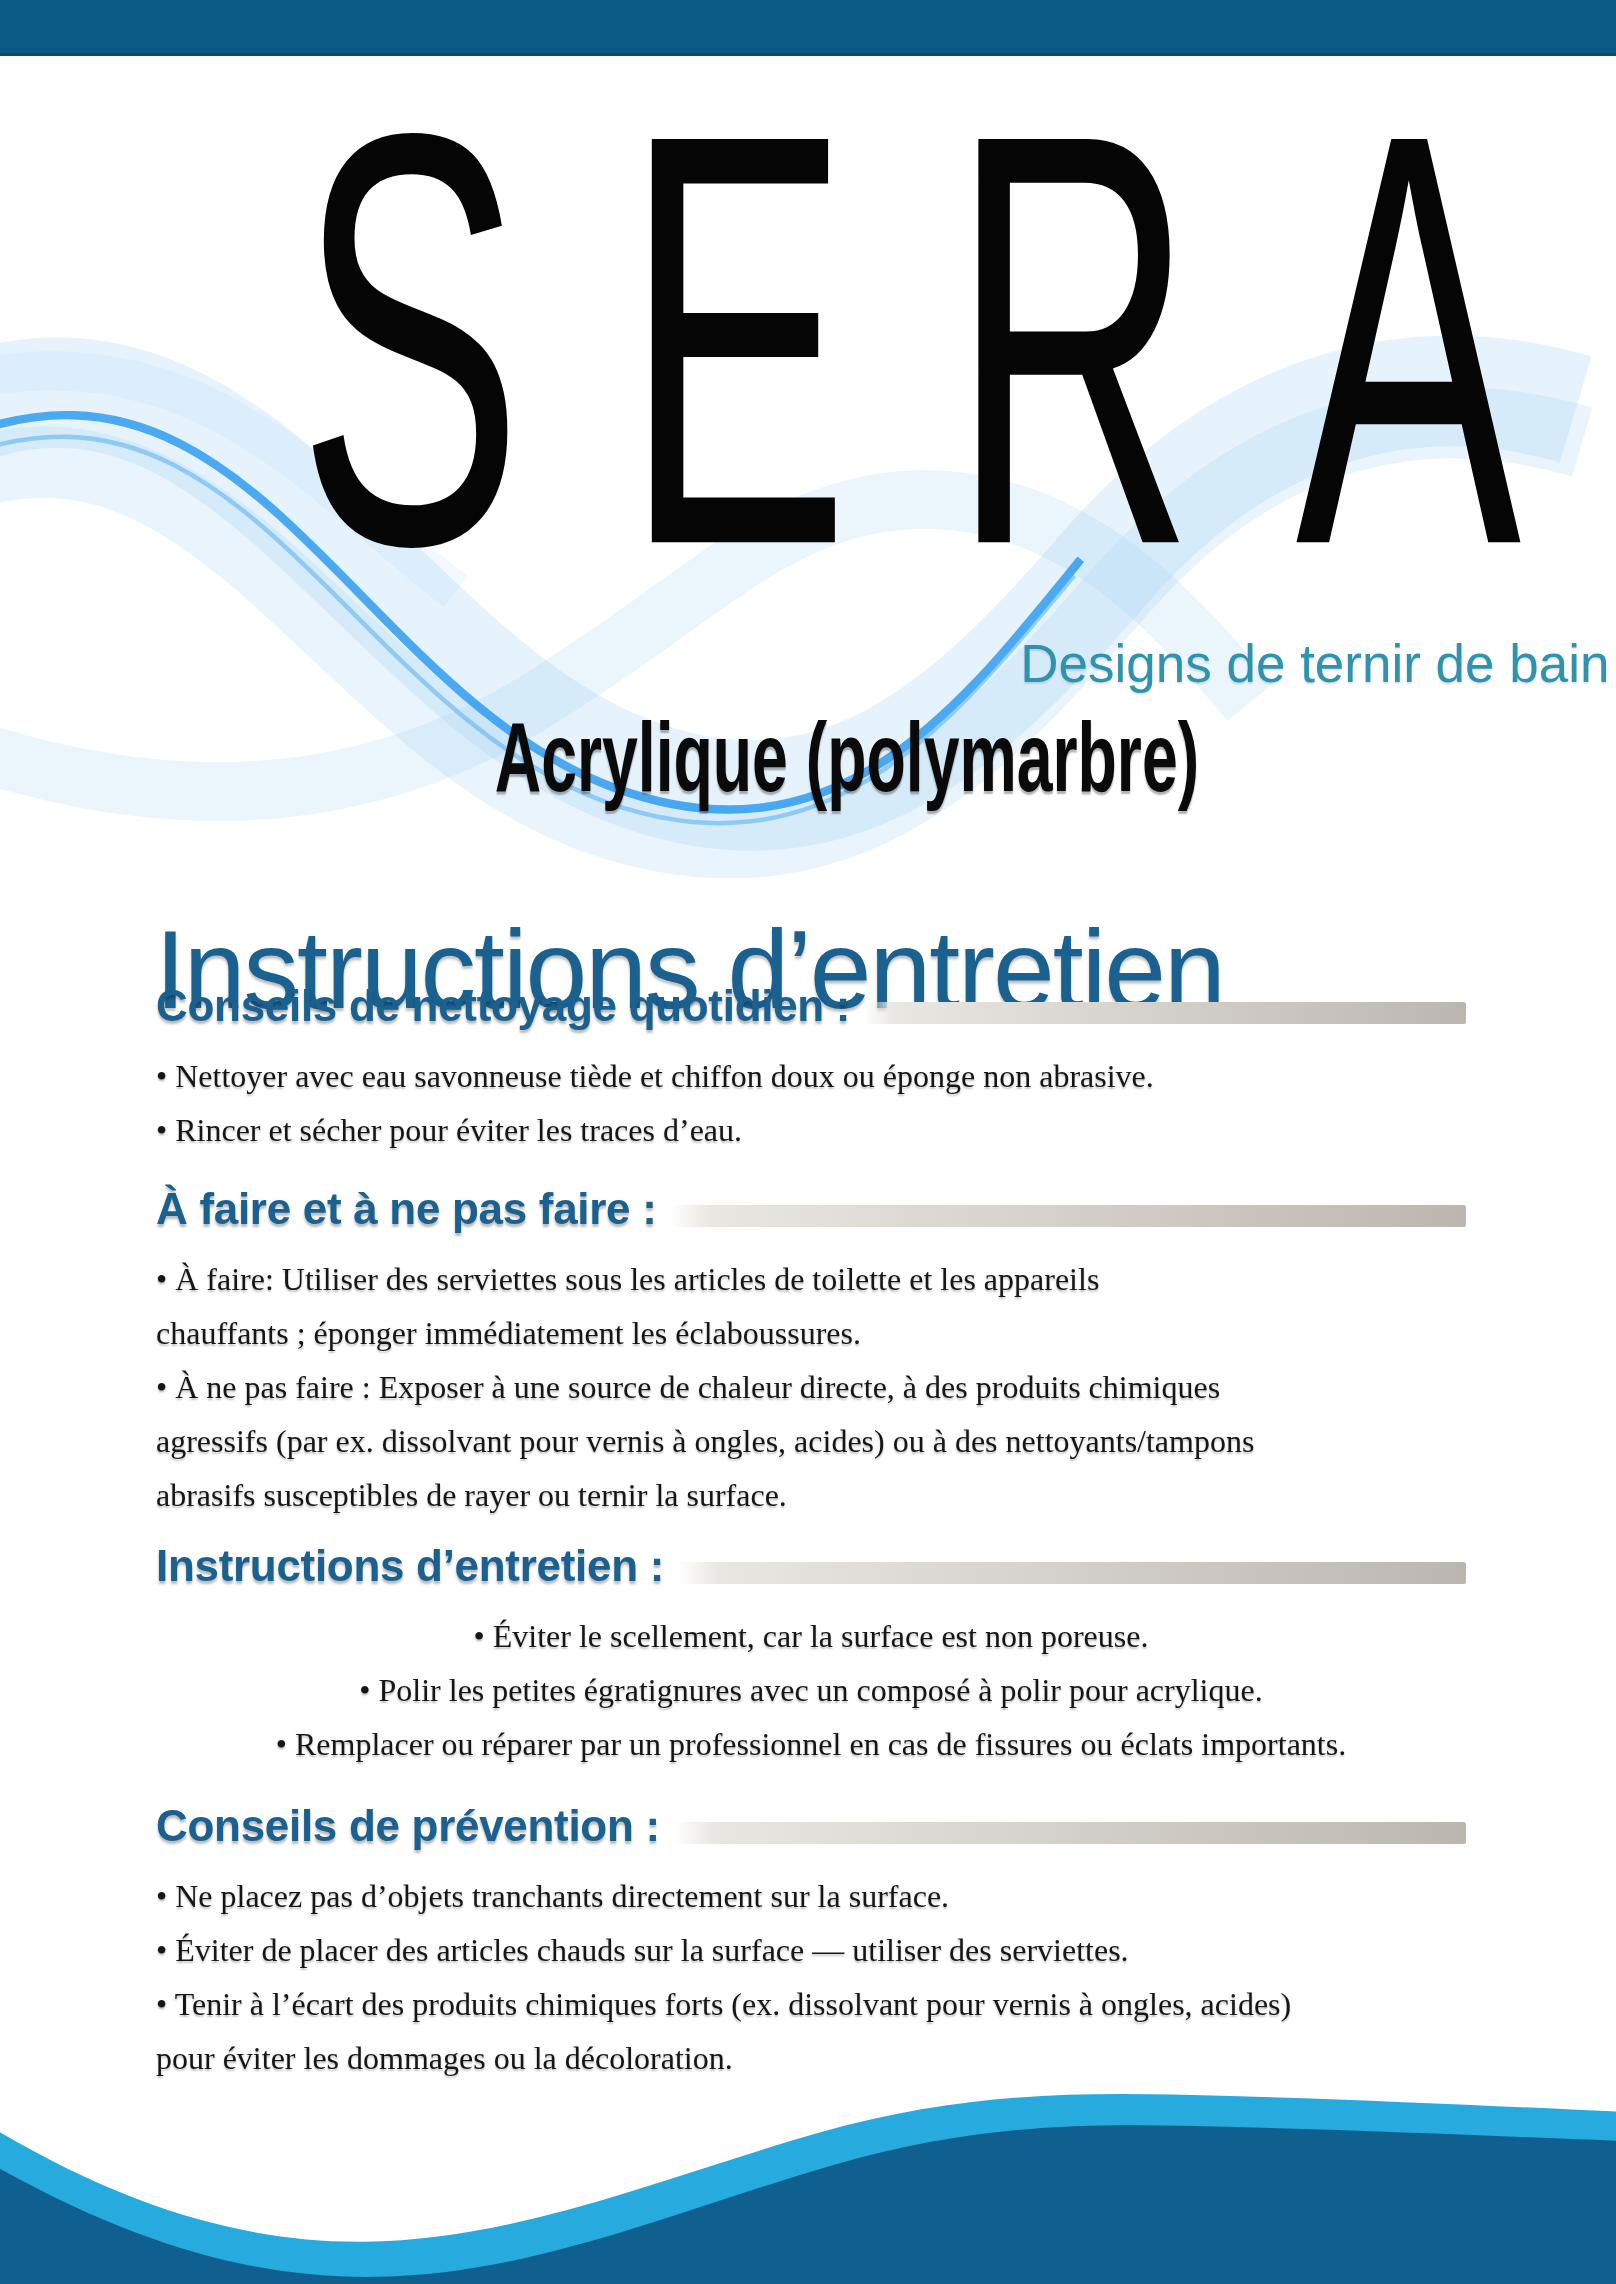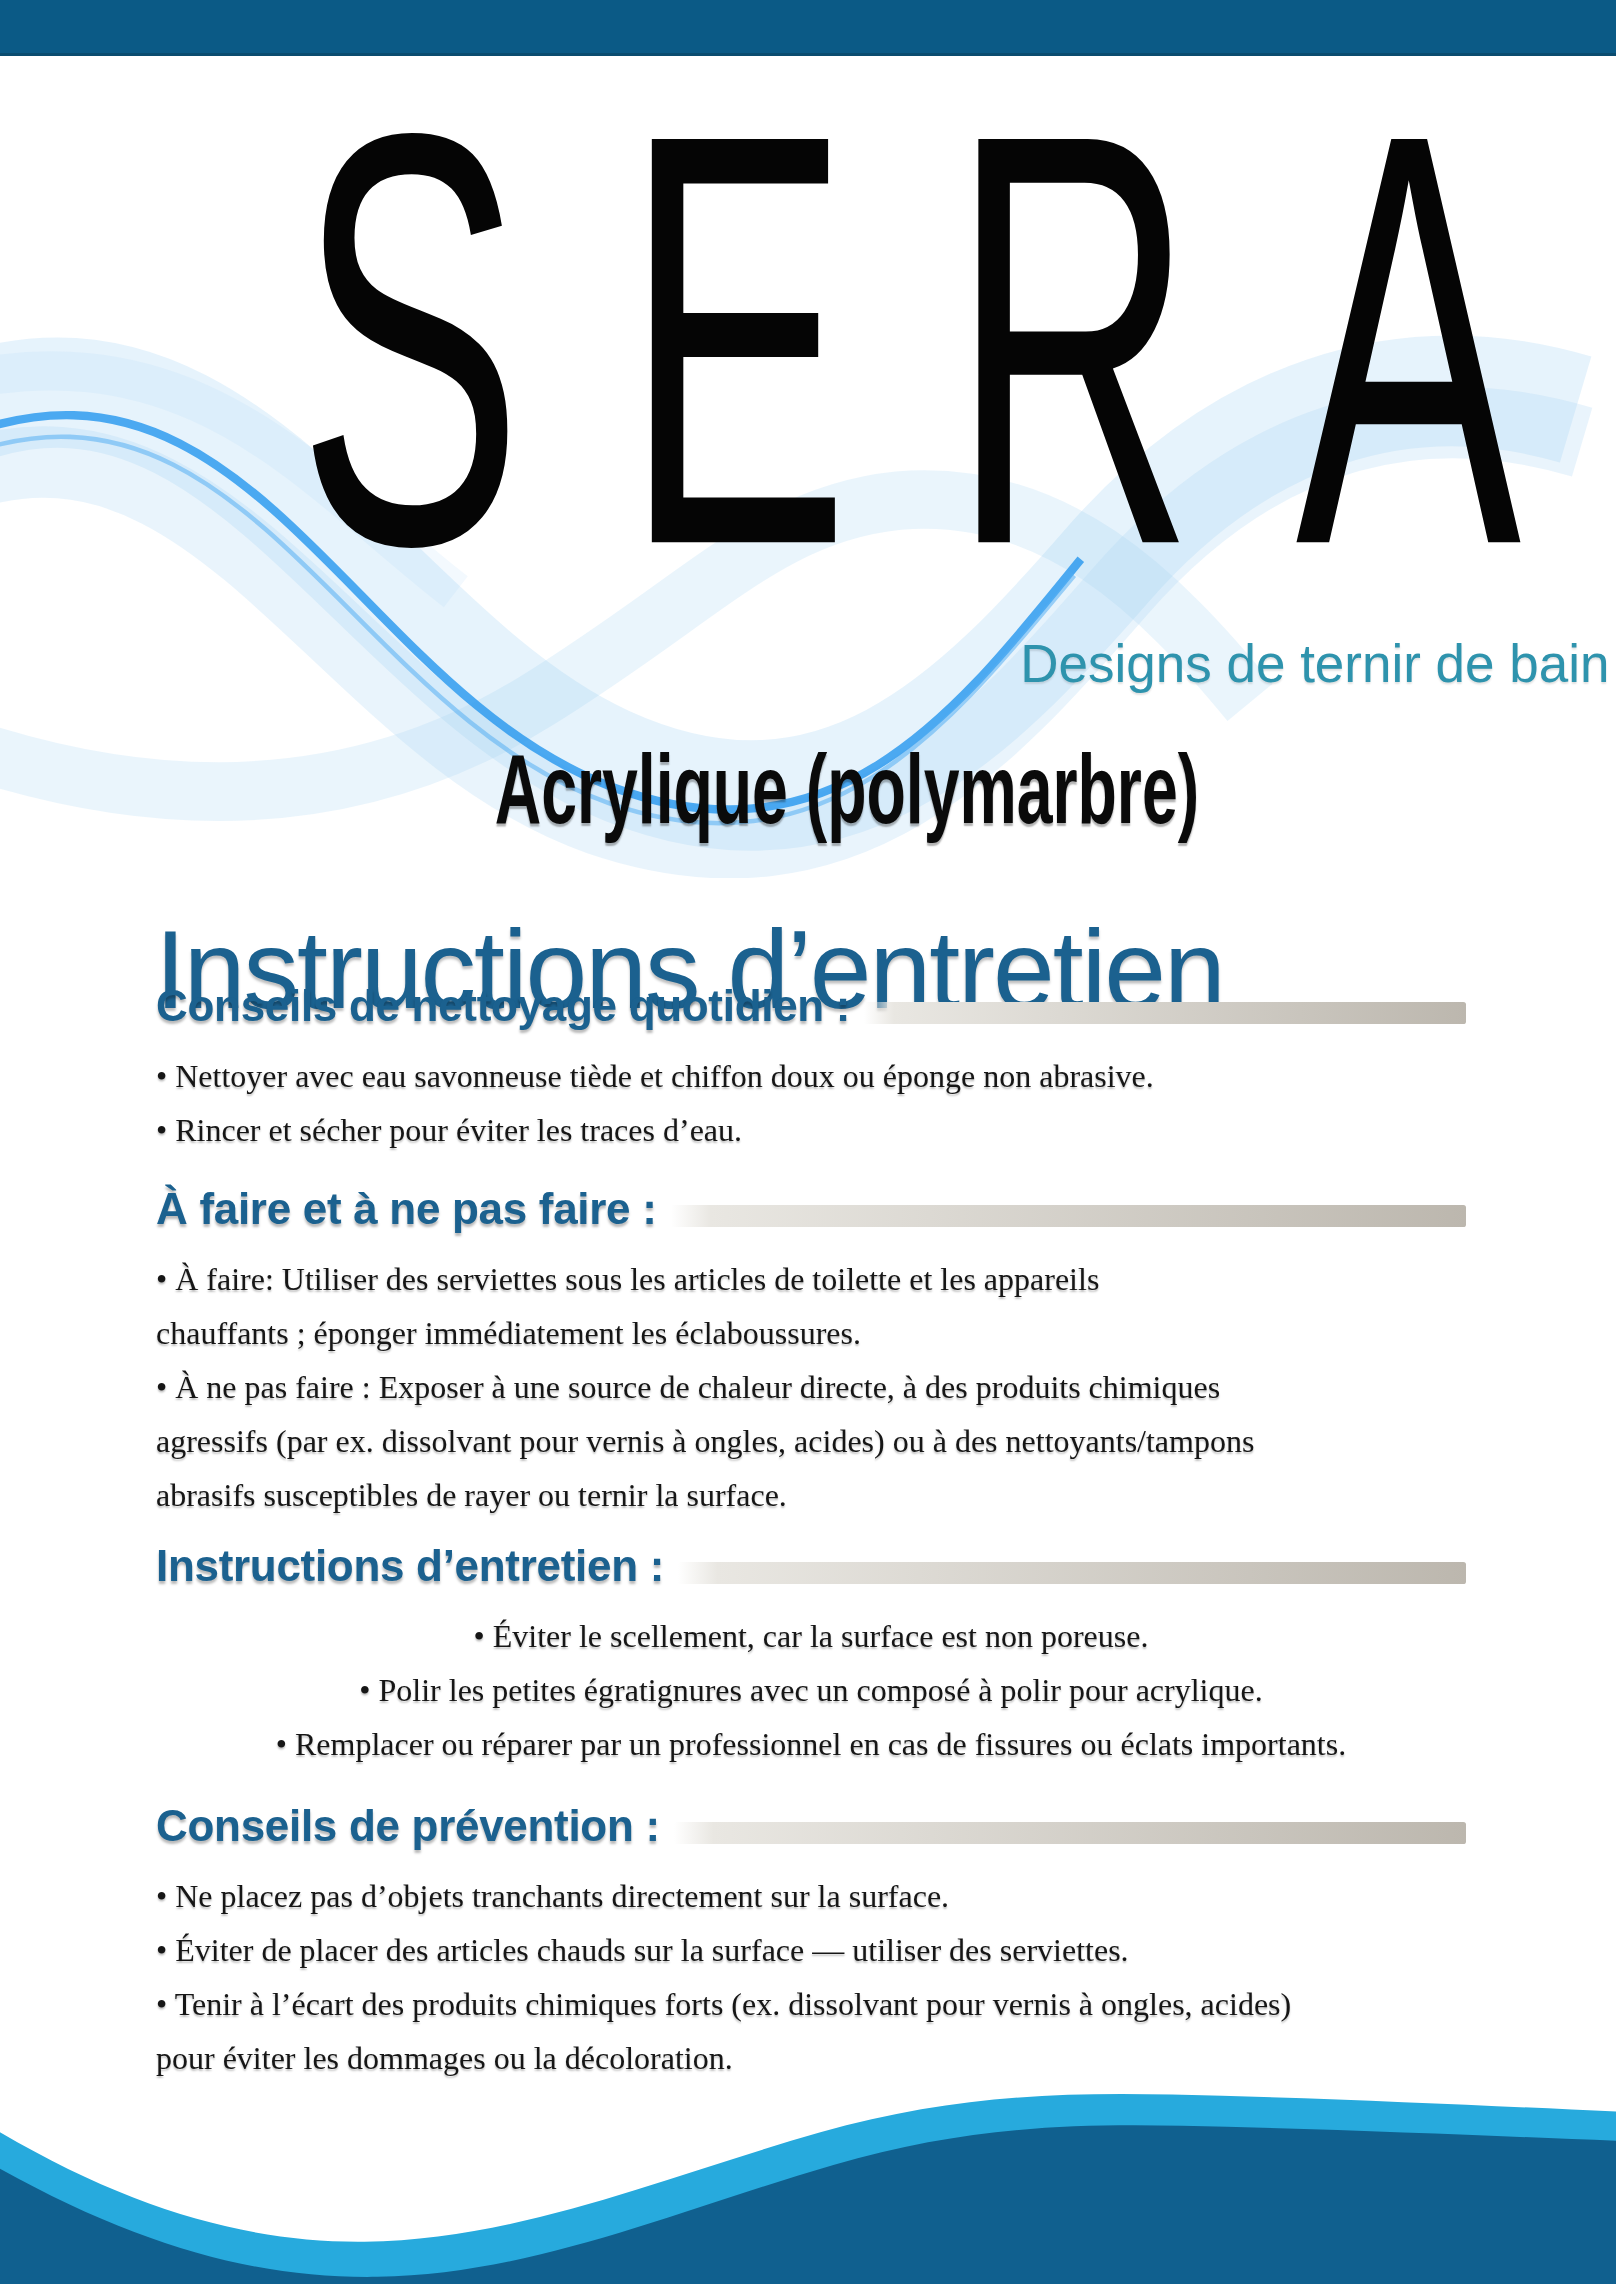--- a/index.html
+++ b/index.html
@@ -27,21 +27,21 @@
     transform:scale(.72,1.25);transform-origin:center top;
   }
   
   .tagline{
     position:absolute;top:637px;right:6.5px;
     font-size:53px;line-height:1;color:var(--teal);
     letter-spacing:0;
     text-shadow:0 2px 2px rgba(0,0,0,.12);
   }
   
-  .material{position:absolute;top:693px;left:0;width:100%;text-align:center;margin-top:32px;}
+  .material{position:absolute;top:693px;left:0;width:100%;text-align:center;}
   .material .inner{
     display:inline-block;
     font-size:99px;line-height:1.3;font-weight:700;color:#0a0a0a;
     transform:translateX(39px) scaleX(.65);transform-origin:center top;
     white-space:nowrap;
     text-shadow:0 2.6px 2px rgba(0,0,0,.3);
   }
   
   .page-title{
     position:absolute;top:833px;left:155px;

